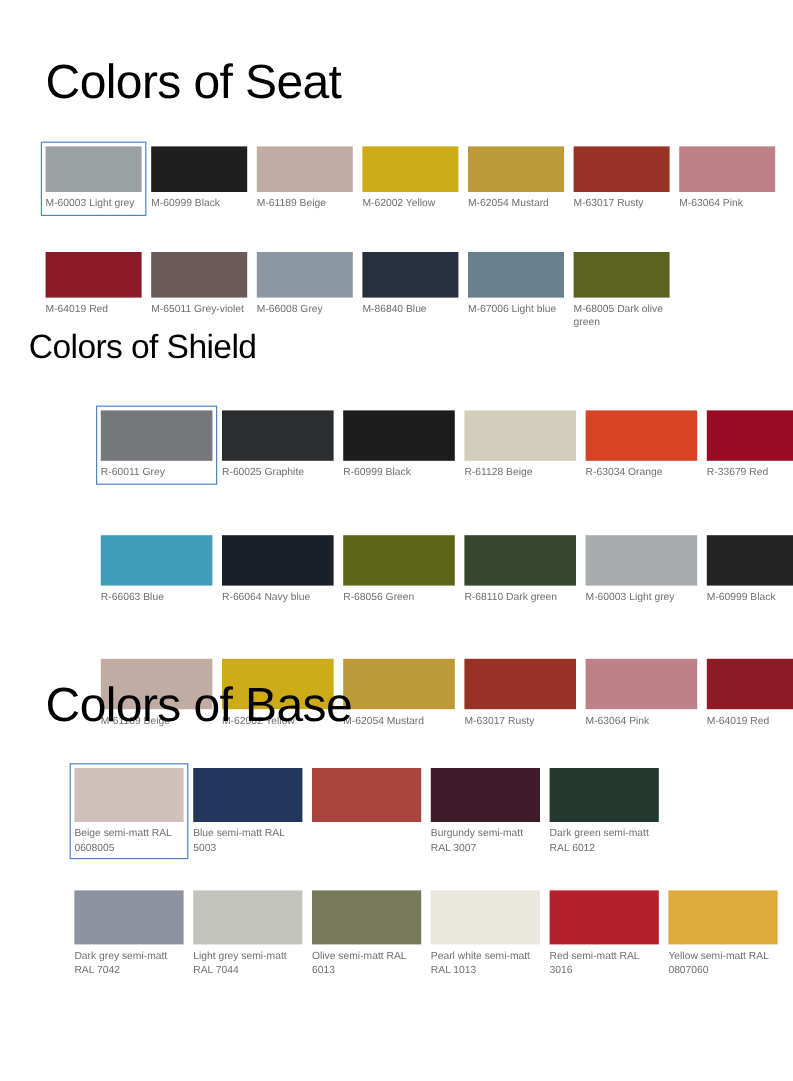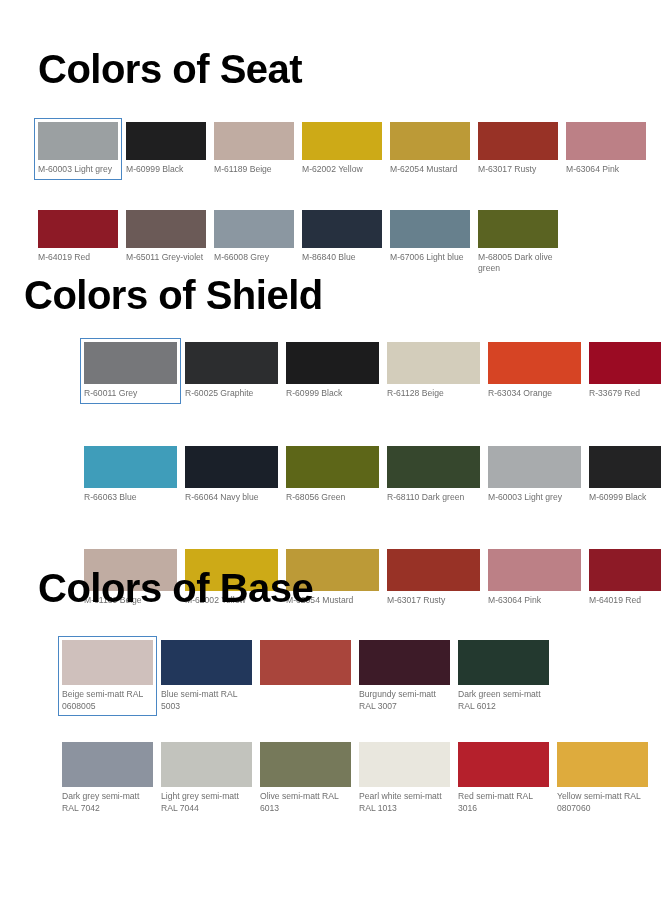--- a/index.html
+++ b/index.html
@@ -20,28 +20,28 @@
   .page {
     position: relative;
     width: 661px;
     height: 901px;
   }
 
   
   .section-heading {
     position: absolute;
     font-family: "Liberation Sans", sans-serif;
-    font-weight: 700;
+    font-weight: 400;
     color: #000000;
     line-height: 1;
     white-space: nowrap;
     letter-spacing: -0.5px;
   }
   .heading-seat   { left: 38px;  top: 49px;  font-size: 40px; }
-  .heading-shield { left: 24px;  top: 275px; font-size: 40px; }
+  .heading-shield { left: 24px;  top: 275px; font-size: 28px; }
   .heading-base   { left: 38px;  top: 568px; font-size: 40px; z-index: 5; }
 
   
   .swatch-group {
     position: absolute;
   }
   .grid-seat   { left: 34px; top: 118px; width: 620px; }
   .grid-shield { left: 46px; top: 338px; width: 610px; }
   .grid-base   { left: 58px; top: 636px; width: 596px; }
 

